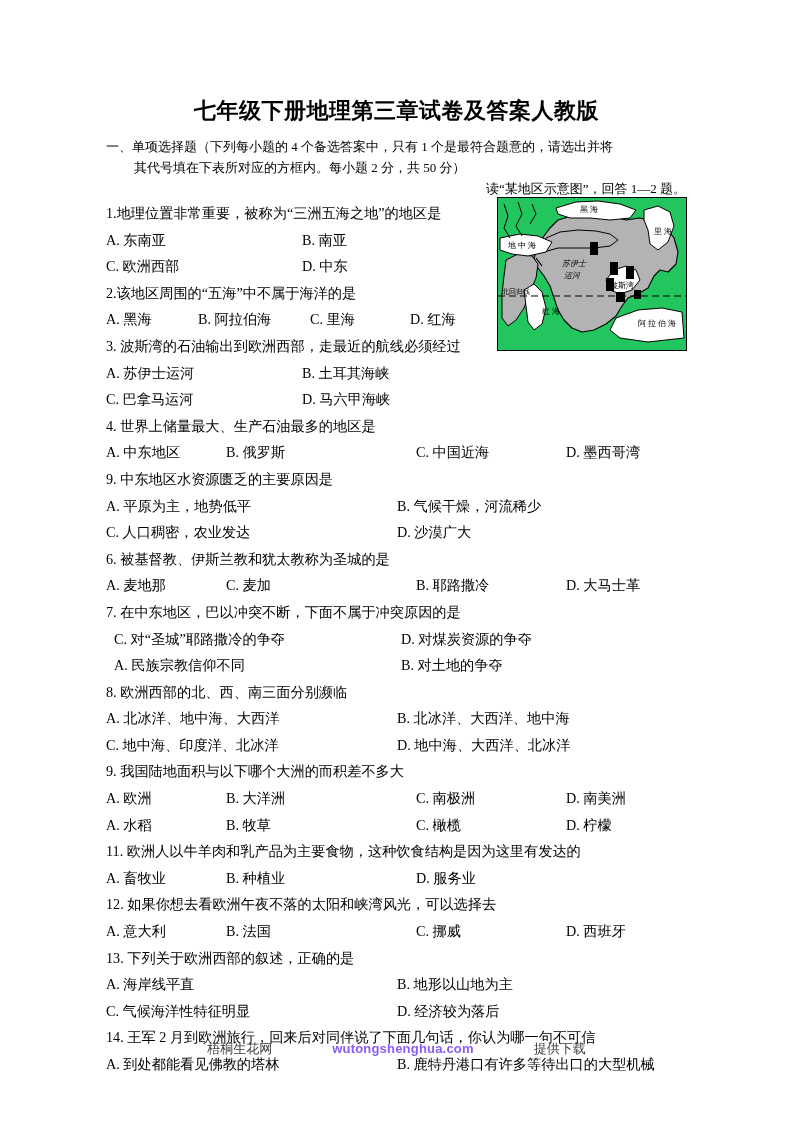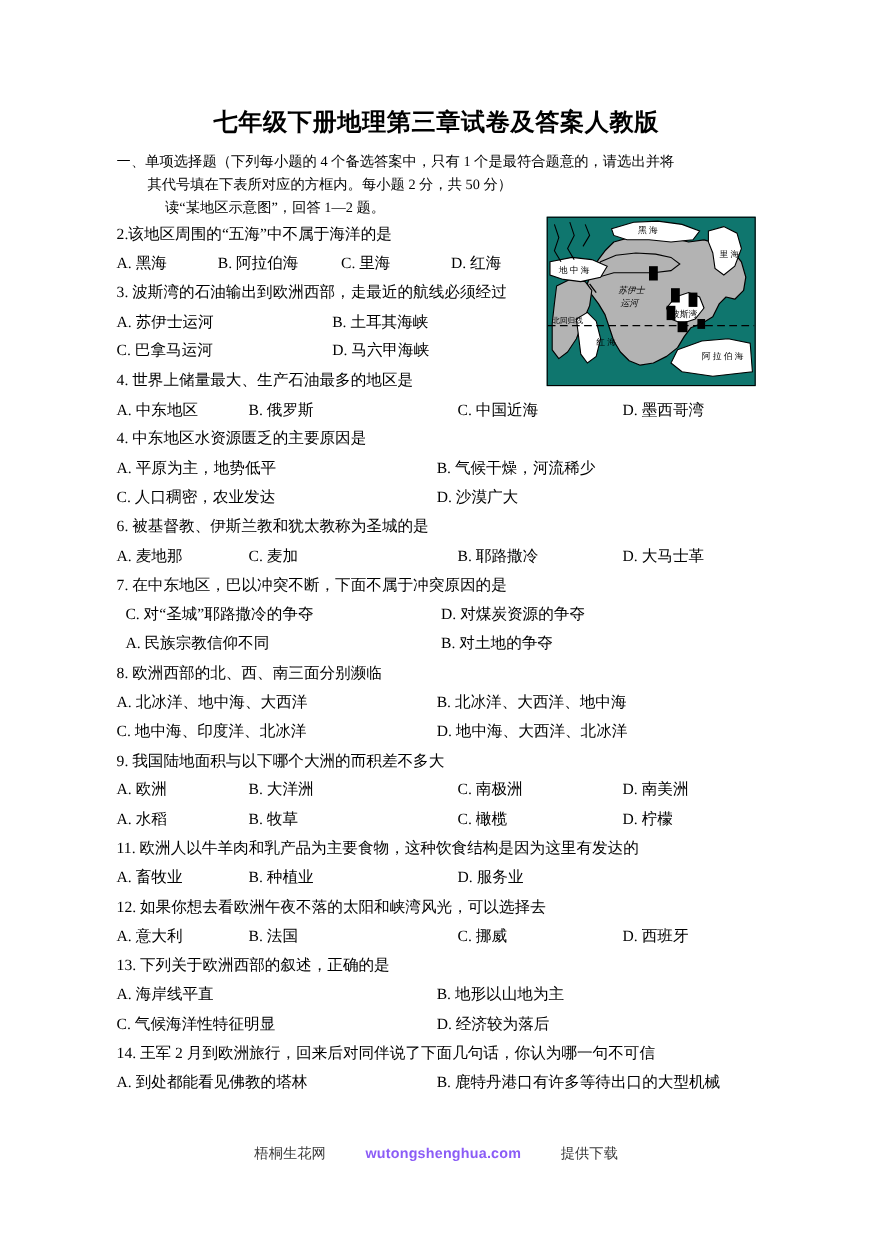--- a/index.html
+++ b/index.html
@@ -34,21 +34,21 @@
   .intro {
     position: absolute;
     left: 106px;
     top: 136px;
     width: 580px;
     font-size: 13px;
     line-height: 21px;
   }
   .intro .l1 { text-indent: 0; }
   .intro .l2 { padding-left: 28px; }
-  .intro .l3 { padding-left: 44px; }
+  .intro .l3 { padding-left: 44px; text-align: right; }
 
   
   .qlist {
     position: absolute;
     left: 106px;
     top: 200px;
     width: 582px;
     font-size: 14.2px;
   }
   .q {
@@ -89,35 +89,35 @@
   .cols2w .opt:nth-child(2) { width: 291px; }
 
   
   .map-figure {
     position: absolute;
     left: 497px;
     top: 197px;
     width: 188px;
     height: 152px;
     border: 1.4px solid #000;
-    background: #0f766e;
+    background: #22c55e;
     overflow: hidden;
   }
   .map-figure svg { display: block; width: 100%; height: 100%; }
 
   
   .footer {
     position: absolute;
     left: 0;
     top: 1040px;
     width: 793px;
     display: flex;
     justify-content: center;
     align-items: baseline;
-    gap: 36px;
+    gap: 60px;
     font-size: 13px;
     color: #3a3a3a;
   }
   .footer .site-url {
     font-family: "Liberation Sans", sans-serif;
     font-weight: bold;
     color: #8b5cf6;
     letter-spacing: 0.2px;
   }
 </style>
@@ -182,20 +182,31 @@
         <text x="112" y="90">波斯湾</text>
         <text x="44" y="116">红 海</text>
         <text x="140" y="128">阿 拉 伯 海</text>
         <text x="4" y="96" font-size="7">北回归线</text>
       </g>
     </svg>
   </div>
 
   <div class="qlist">
 
+    <div class="q narrow">
+      <div class="q-stem">1.地理位置非常重要，被称为“三洲五海之地”的地区是</div>
+      <div class="opts cols2">
+        <span class="opt">A. 东南亚</span>
+        <span class="opt">B. 南亚</span>
+      </div>
+      <div class="opts cols2">
+        <span class="opt">C. 欧洲西部</span>
+        <span class="opt">D. 中东</span>
+      </div>
+    </div>
 
     <div class="q narrow">
       <div class="q-stem">2.该地区周围的“五海”中不属于海洋的是</div>
       <div class="opts cols4n">
         <span class="opt">A. 黑海</span>
         <span class="opt">B. 阿拉伯海</span>
         <span class="opt">C. 里海</span>
         <span class="opt">D. 红海</span>
       </div>
     </div>
@@ -216,21 +227,21 @@
       <div class="q-stem">4. 世界上储量最大、生产石油最多的地区是</div>
       <div class="opts cols4">
         <span class="opt">A. 中东地区</span>
         <span class="opt">B. 俄罗斯</span>
         <span class="opt">C. 中国近海</span>
         <span class="opt">D. 墨西哥湾</span>
       </div>
     </div>
 
     <div class="q">
-      <div class="q-stem">4. 中东地区水资源匮乏的主要原因是</div>
+      <div class="q-stem">9. 中东地区水资源匮乏的主要原因是</div>
       <div class="opts cols2w">
         <span class="opt">A. 平原为主，地势低平</span>
         <span class="opt">B. 气候干燥，河流稀少</span>
       </div>
       <div class="opts cols2w">
         <span class="opt">C. 人口稠密，农业发达</span>
         <span class="opt">D. 沙漠广大</span>
       </div>
     </div>
 

